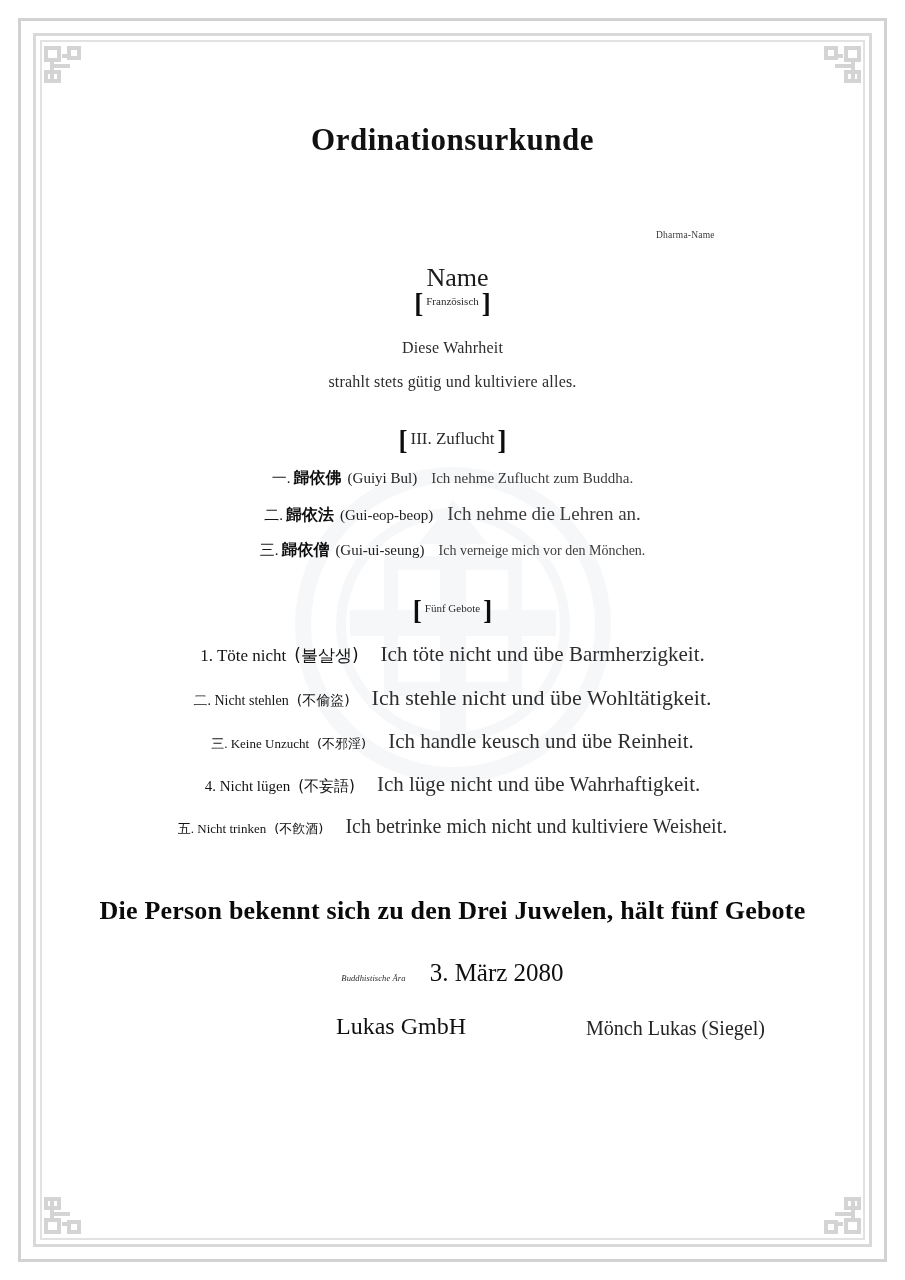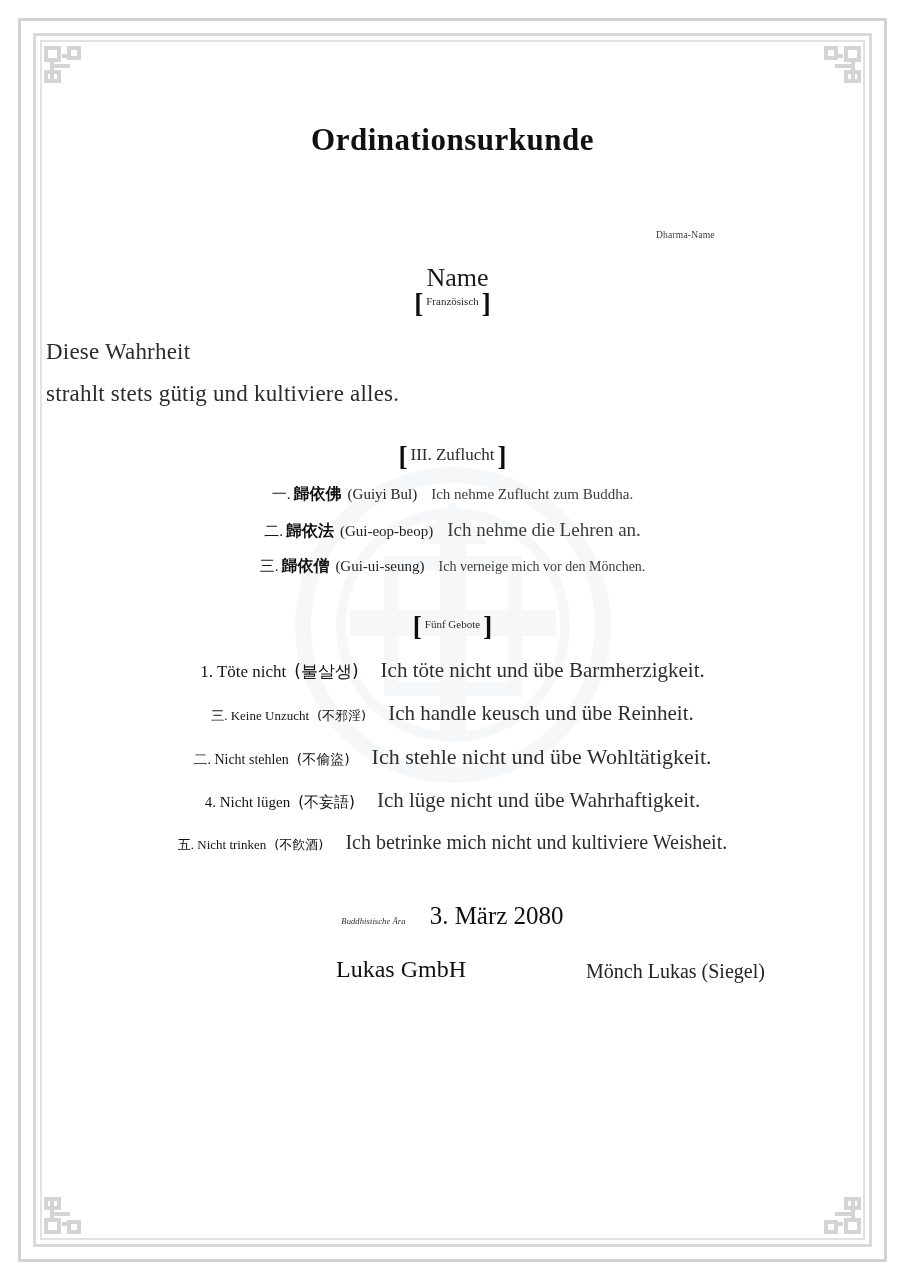--- a/index.html
+++ b/index.html
@@ -155,22 +155,22 @@
     color: #2a2a2a;
     padding: 0 3px;
     vertical-align: 3px;
   }
   .sec-label.big {
     font-size: 17px;
     vertical-align: 1px;
   }
 
   .verse {
-    text-align: left;
-    font-size: 23px;
+    text-align: center;
+    font-size: 16px;
     color: #2c2c2c;
     margin-top: 22px;
     letter-spacing: 0.2px;
   }
   .verse.v2 { margin-top: 16px; }
 
   
   .refuge-list { margin-top: 12px; }
   .refuge {
     display: flex;
@@ -423,43 +423,44 @@
     <div class="section-head">
       <span class="brk">[</span><span class="sec-label">Fünf Gebote</span><span class="brk">]</span>
     </div>
 
     <div class="precept-list">
       <div class="precept s1">
         <span class="p-label">1. Töte nicht </span>
           <span class="p-label p-cjk">(불살생)</span>
         <span class="p-de">Ich töte nicht und übe Barmherzigkeit.</span>
       </div>
+      <div class="precept s2">
+        <span class="p-label">二. Nicht stehlen </span>
+          <span class="p-label p-cjk">(不偷盜)</span>
+        <span class="p-de">Ich stehle nicht und übe Wohltätigkeit.</span>
+      </div>
       <div class="precept s3">
         <span class="p-label">三. Keine Unzucht </span>
           <span class="p-label p-cjk">(不邪淫)</span>
         <span class="p-de">Ich handle keusch und übe Reinheit.</span>
       </div>
-      <div class="precept s2">
-        <span class="p-label">二. Nicht stehlen </span>
-          <span class="p-label p-cjk">(不偷盜)</span>
-        <span class="p-de">Ich stehle nicht und übe Wohltätigkeit.</span>
-      </div>
       <div class="precept s4">
         <span class="p-label">4. Nicht lügen </span>
           <span class="p-label p-cjk">(不妄語)</span>
         <span class="p-de">Ich lüge nicht und übe Wahrhaftigkeit.</span>
       </div>
       <div class="precept s5">
         <span class="p-label">五. Nicht trinken </span>
           <span class="p-label p-cjk">(不飮酒)</span>
         <span class="p-de">Ich betrinke mich nicht und kultiviere Weisheit.</span>
       </div>
     </div>
 
     <div class="closing">
+      <div>Die Person bekennt sich zu den Drei Juwelen, hält fünf Gebote</div>
     </div>
 
     <div class="date-row">
       <span class="era-label">Buddhistische Ära</span>
       <span class="date-value">3. März 2080</span>
     </div>
 
     <div class="sign-row">
       <span class="org-name">Lukas GmbH</span>
       <span class="monk-name">Mönch Lukas (Siegel)</span>

